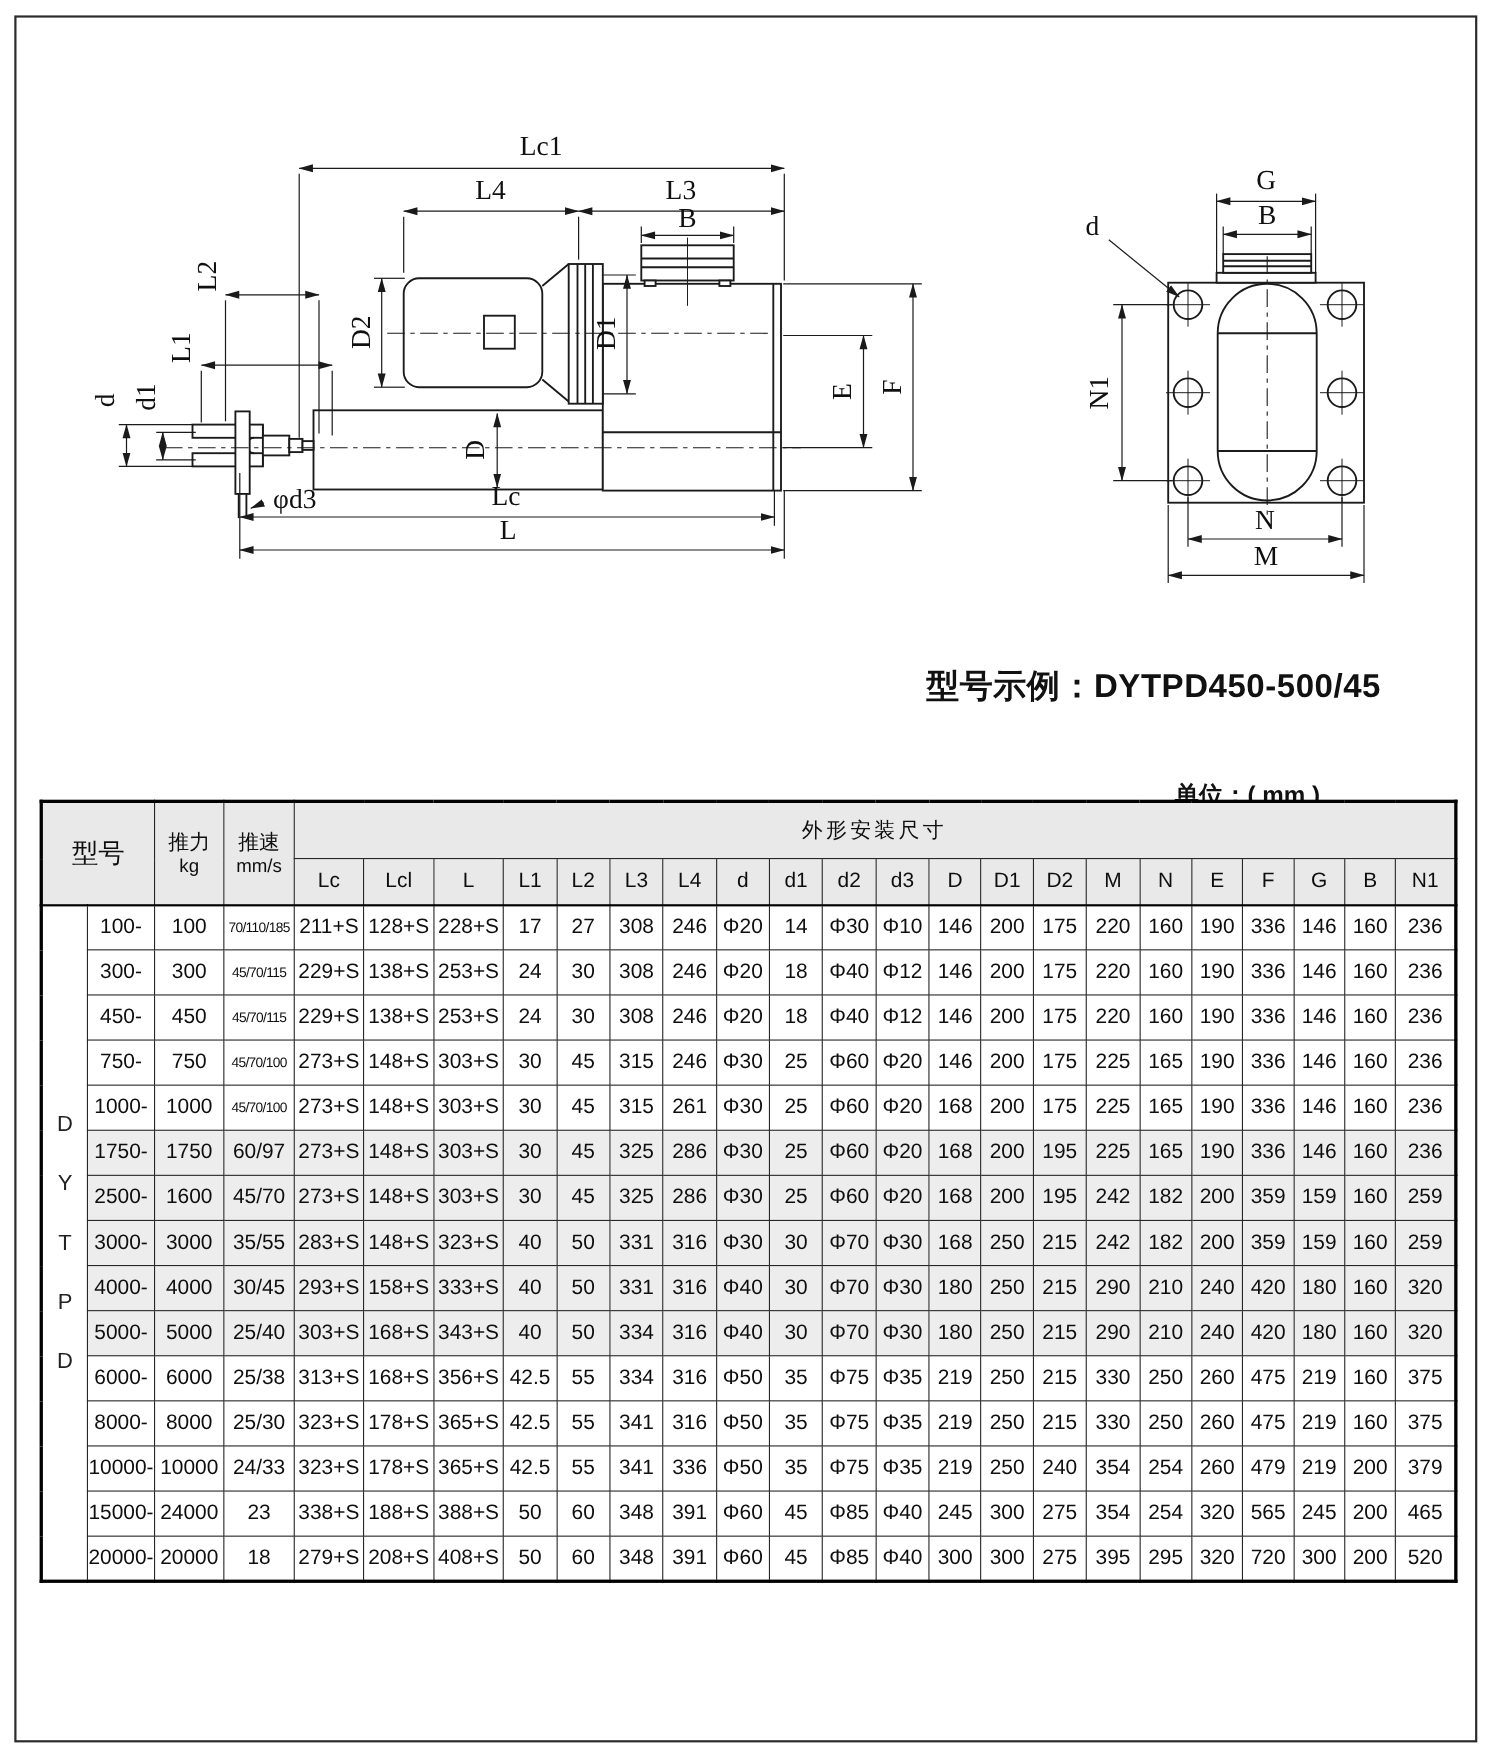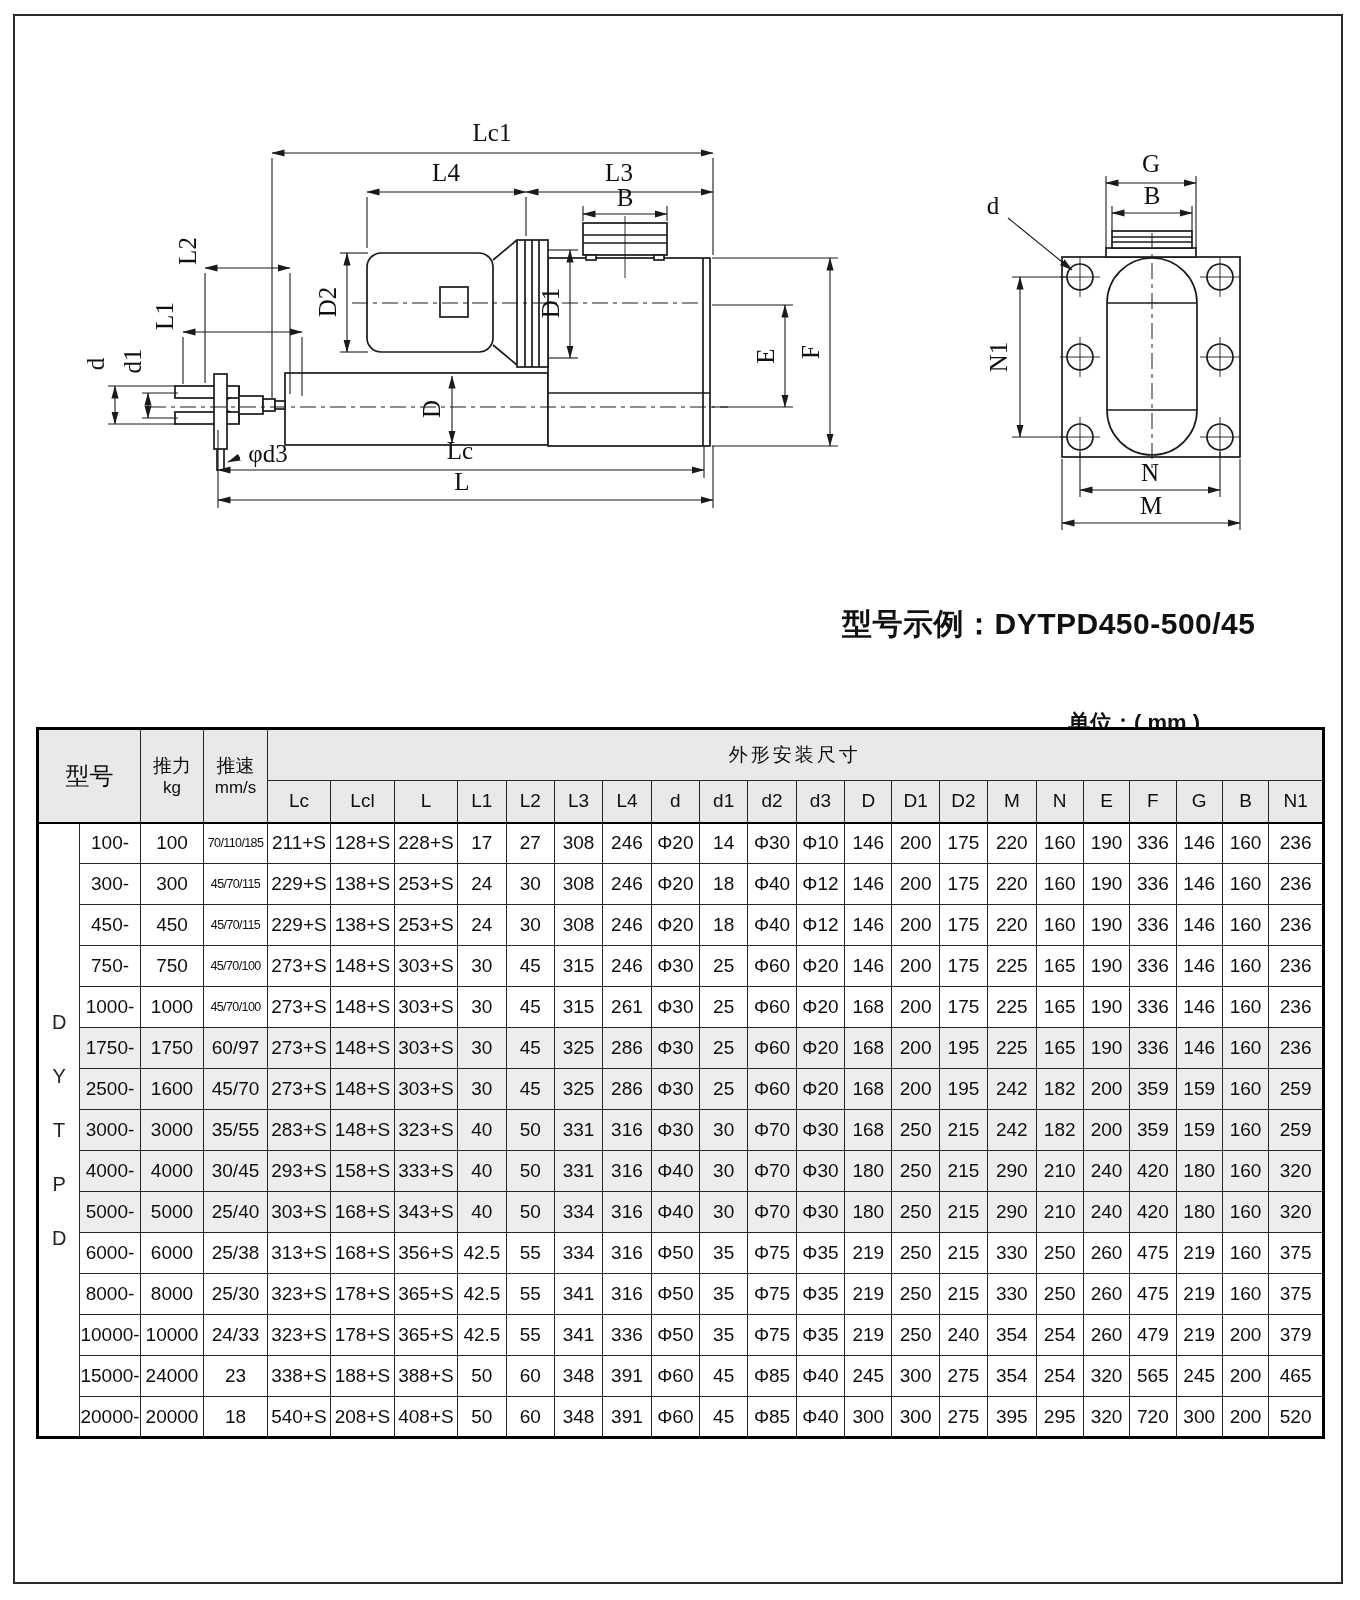--- a/index.html
+++ b/index.html
@@ -662,21 +662,21 @@
         <td>320</td>
         <td>565</td>
         <td>245</td>
         <td>200</td>
         <td>465</td>
       </tr>
       <tr>
         <td>20000-</td>
         <td>20000</td>
         <td>18</td>
-        <td>540+S</td>
+        <td>279+S</td>
         <td>208+S</td>
         <td>408+S</td>
         <td>50</td>
         <td>60</td>
         <td>348</td>
         <td>391</td>
         <td>Φ60</td>
         <td>45</td>
         <td>Φ85</td>
         <td>Φ40</td>

